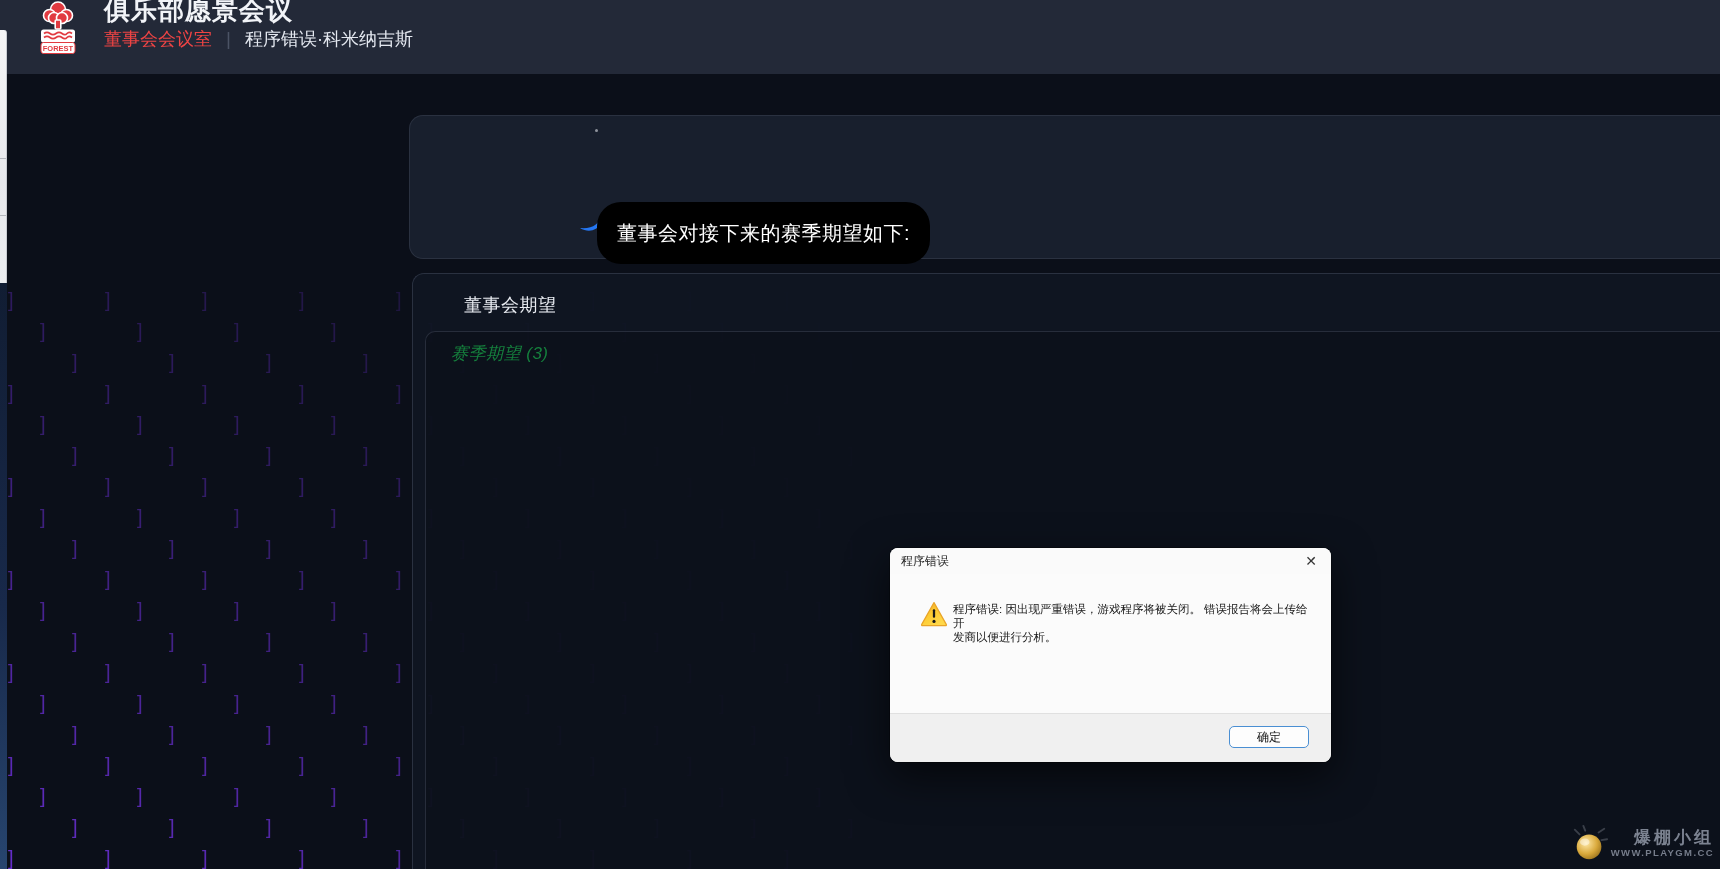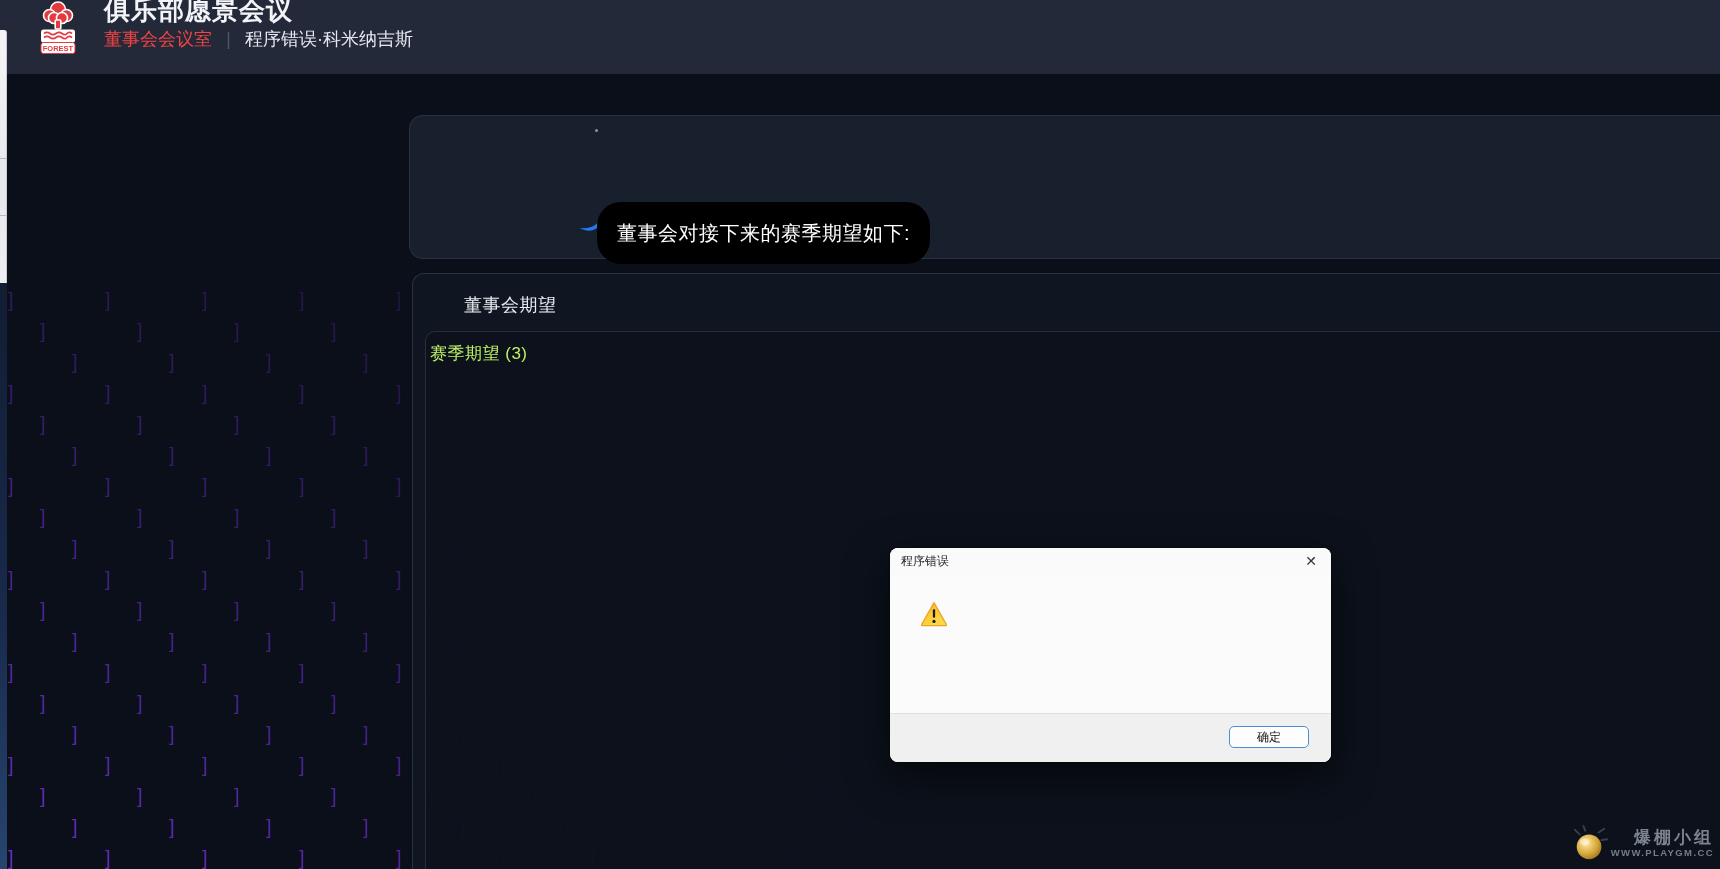--- a/index.html
+++ b/index.html
@@ -30,21 +30,21 @@
   .chat-panel{ position:absolute; left:409px; top:115px; width:1311px; height:144px; background:#181f2d; border:1px solid #2a3140; border-right:none; border-radius:14px 0 0 14px; z-index:1; }
   .mini-dot{ position:absolute; left:185px; top:13px; width:3px; height:3px; border-radius:50%; background:#8e939c; }
   .bubble{ position:absolute; left:187px; top:86px; width:333px; height:62px; background:#000000; border-radius:24px; display:flex; align-items:center; justify-content:center; }
   .bubble span{ font-size:20px; color:#fff; letter-spacing:0.5px; }
   .bubble-tail{ position:absolute; left:169px; top:99px; width:22px; height:18px; }
 
   
   .board-panel{ position:absolute; left:412px; top:273px; width:1308px; height:596px; background:rgba(16,22,34,0.9); border:1px solid #2a3140; border-right:none; border-bottom:none; border-radius:12px 0 0 0; z-index:1; }
   .board-title{ position:absolute; left:11px; top:19px; font-size:18px; color:#e9ecf2; letter-spacing:0.5px;margin-left:40px; }
   .season-panel{ position:absolute; left:12px; top:57px; right:0; bottom:0; background:rgba(11,15,24,0.55); border:1px solid #272d3b; border-right:none; border-bottom:none; border-radius:10px 0 0 0; }
-  .season-title{ position:absolute; left:4px; top:10px; font-size:17px; color:#bef264; letter-spacing:0.5px; }
+  .season-title{ position:absolute; left:25px; top:10px; font-size:17px; color:#15803d; letter-spacing:0.5px;font-style:italic; }
 
   
   .dialog{ position:absolute; left:890px; top:548px; width:441px; height:214px; background:#fbfbfb; border-radius:8px; box-shadow:0 0 0 1px rgba(0,0,0,0.28), 0 14px 42px rgba(0,0,0,0.62); z-index:10; color:#1a1a1a;padding-left:36px; }
   .dlg-titlebar{ position:absolute; left:0; top:0; width:100%; height:26px; background:#fafafa; border-radius:8px 8px 0 0; }
   .dlg-title{ position:absolute; left:11px; top:0; line-height:26px; font-size:12px; color:#1a1a1a; }
   .dlg-close{ position:absolute; right:8px; top:3px; width:24px; height:20px; display:flex; align-items:center; justify-content:center; font-size:14px; color:#333; cursor:default; }
   .warn-icon{ position:absolute; left:30px; top:52px; width:28px; height:28px; }
   .dlg-msg{ position:absolute; left:63px; top:54px; width:362px; font-size:11.5px; line-height:14px; color:#171717; }
   .dlg-msg .p2{ margin-top:15px; }
   .dlg-footer{ position:absolute; left:0; bottom:0; width:100%; height:49px; background:#f0f0f0; border-top:1px solid #e0e0e0; border-radius:0 0 8px 8px;margin-top:12px; }
@@ -141,20 +141,24 @@
           <stop offset="0" stop-color="#f2a72e"></stop>
           <stop offset="0.5" stop-color="#fdc92f"></stop>
           <stop offset="1" stop-color="#ffd84a"></stop>
         </linearGradient>
       </defs>
       <path d="M16 3 L30 27.8 Q30.7 29.3 29 29.3 H3 Q1.3 29.3 2 27.8 Z" fill="url(#warnGrad)" stroke="#e9a428" stroke-width="1.4" stroke-linejoin="round"></path>
       <rect x="14.7" y="10.5" width="2.6" height="9.8" rx="1.3" fill="#1a1a1a"></rect>
       <circle cx="16" cy="24.5" r="1.8" fill="#1a1a1a"></circle>
     </svg>
     <div class="dlg-msg">
+      <div class="p1">
+        <div>程序错误: 因出现严重错误，游戏程序将被关闭。 错误报告将会上传给开</div>
+        <div>发商以便进行分析。</div>
+      </div>
     </div>
     <div class="dlg-footer">
       <div class="ok-btn">确定</div>
     </div>
   </div>
 
   <div class="watermark">
     <svg class="wm-ball" viewBox="0 0 40 40">
       <defs>
         <radialGradient id="ballGrad" cx="0.38" cy="0.35" r="0.8">

